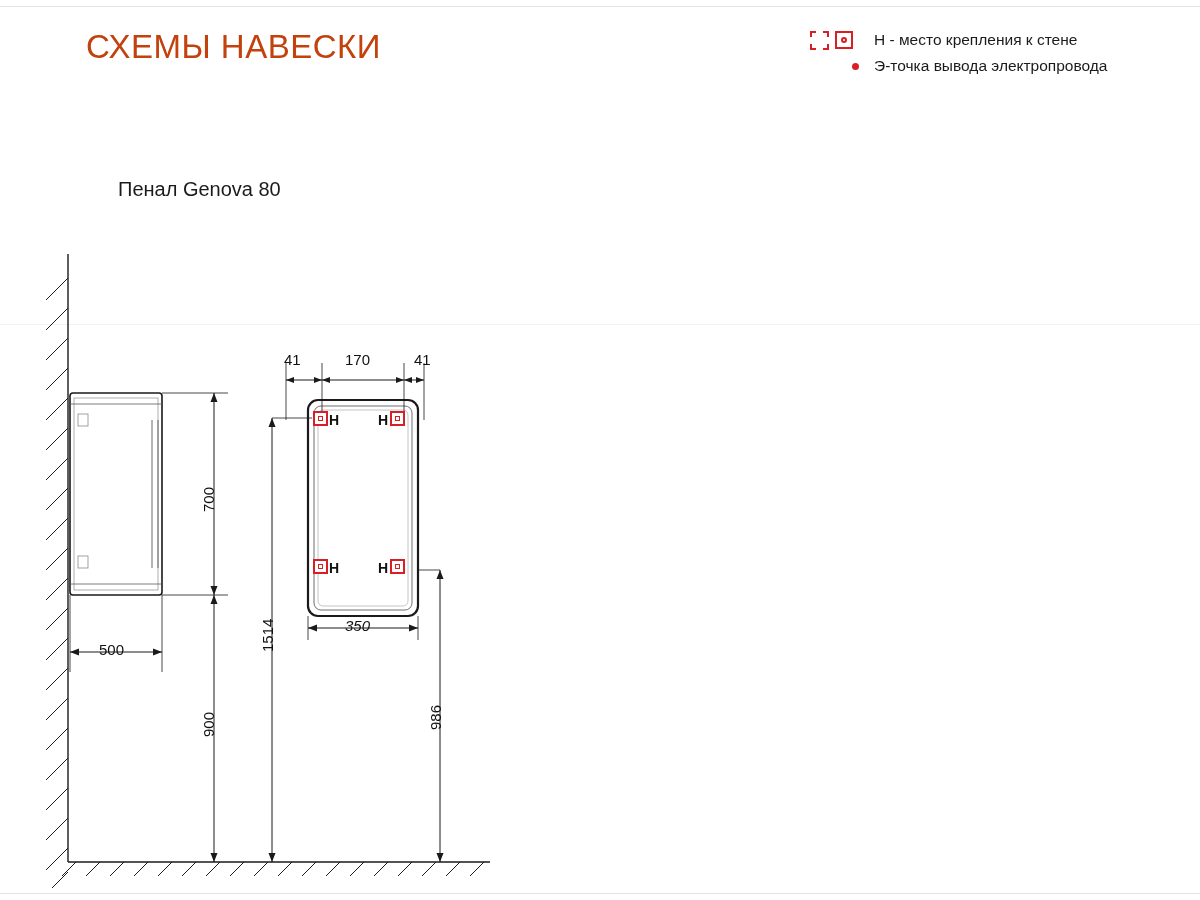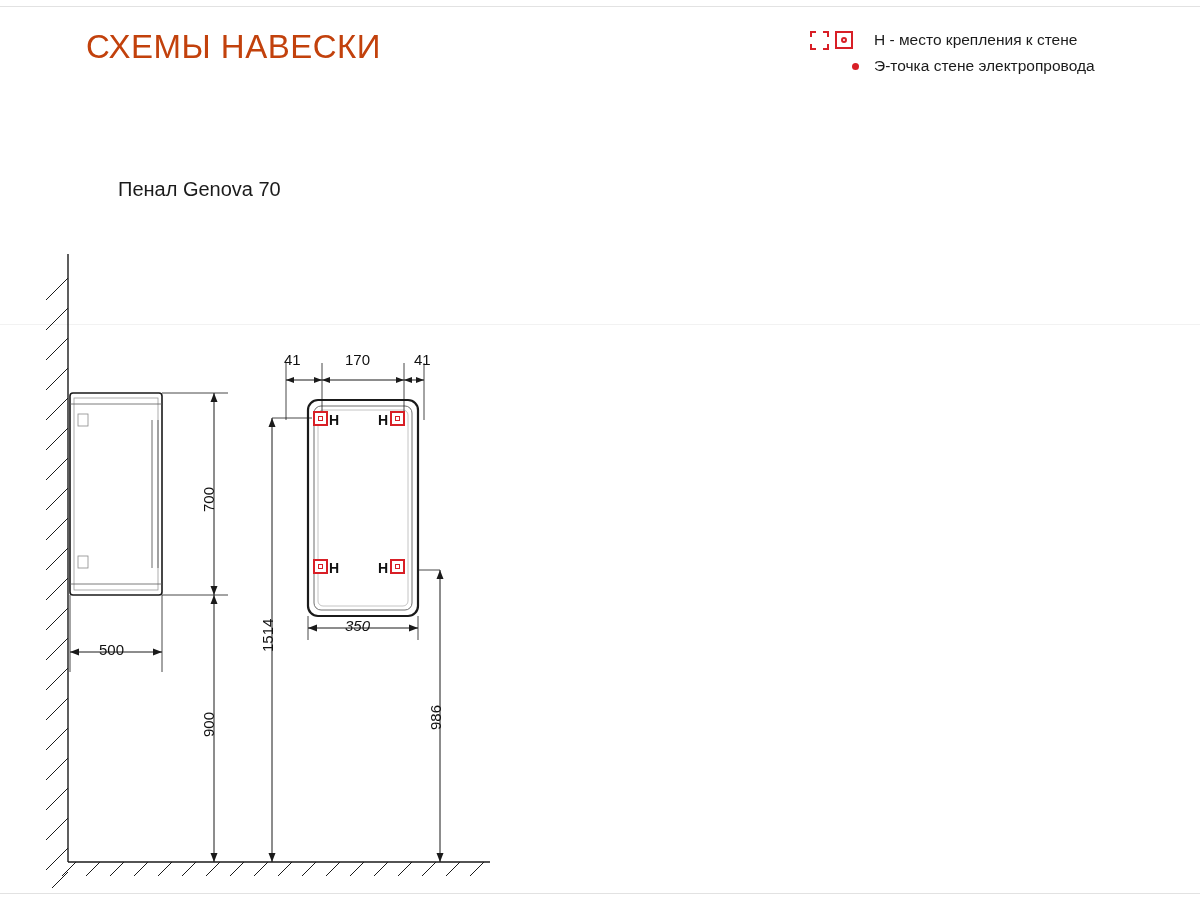--- a/index.html
+++ b/index.html
@@ -167,21 +167,21 @@
 </head>
 <body>
 
 <div id="page">
 
   <div class="hair-top"></div>
   <div class="hair-mid"></div>
   <div class="hair-bottom"></div>
 
   <div id="title">СХЕМЫ НАВЕСКИ</div>
-  <div id="subtitle">Пенал Genova 70</div>
+  <div id="subtitle">Пенал Genova 80</div>
 
   <div id="legend">
 
     <div class="legend-row">
       <div class="legend-icons">
         <span class="icn-bracket">
           <i class="tl"></i>
             <i class="tr"></i>
             <i class="bl"></i>
             <i class="br"></i>
@@ -191,21 +191,21 @@
           </span>
       </div>
       <span class="legend-text">Н - место крепления к стене</span>
     </div>
 
 
     <div class="legend-row">
       <div class="legend-icons">
         <span class="icn-bullet"></span>
       </div>
-      <span class="legend-text">Э-точка стене электропровода</span>
+      <span class="legend-text">Э-точка вывода электропровода</span>
     </div>
 
   </div>
 
   <div id="drawing">
     <svg width="1200" height="900" viewBox="0 0 1200 900">
       <g stroke="#1a1a1a" fill="none" stroke-width="1.4">
 
         <line x1="68" y1="254" x2="68" y2="862"></line>
 

